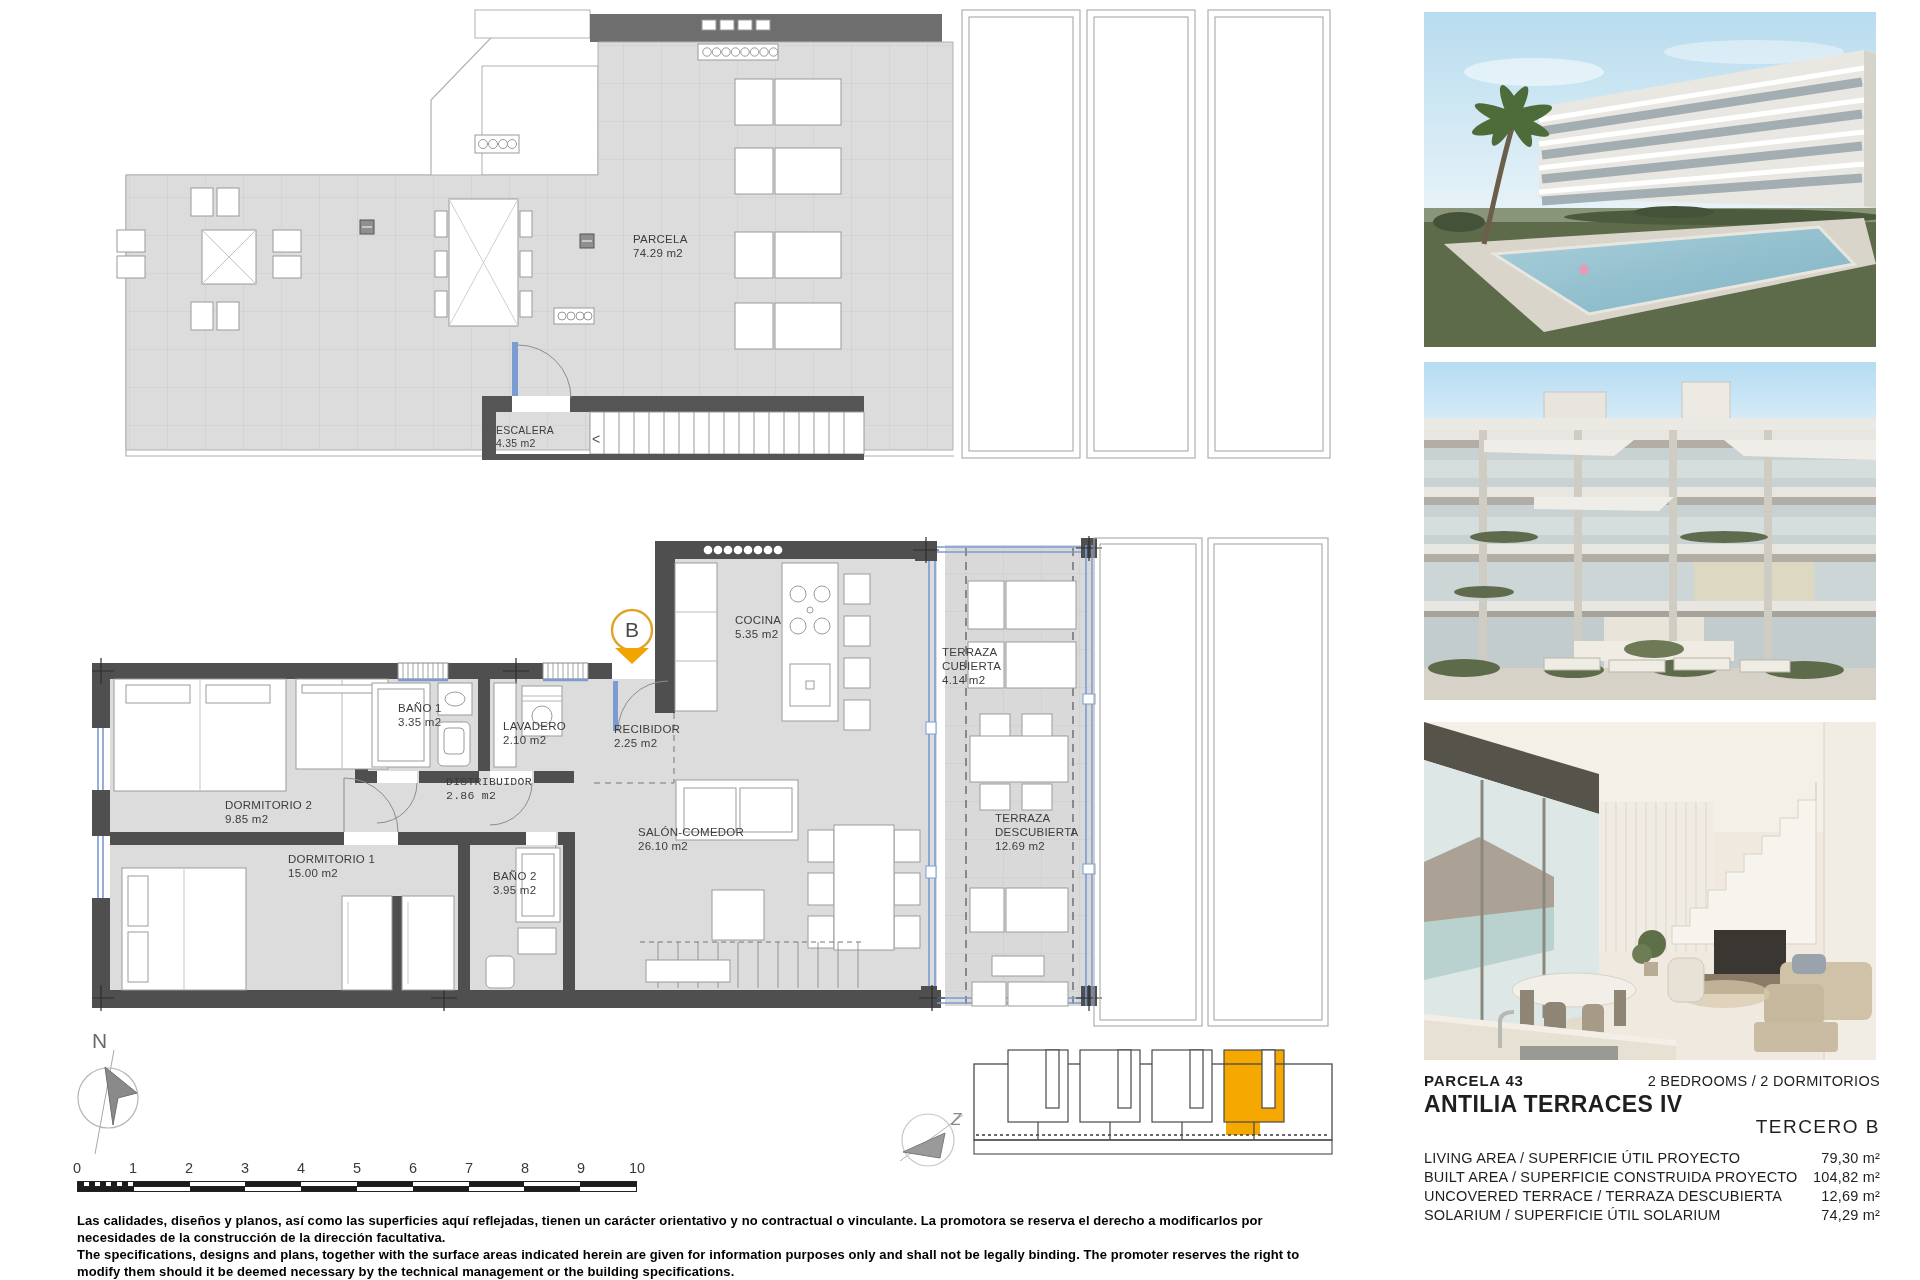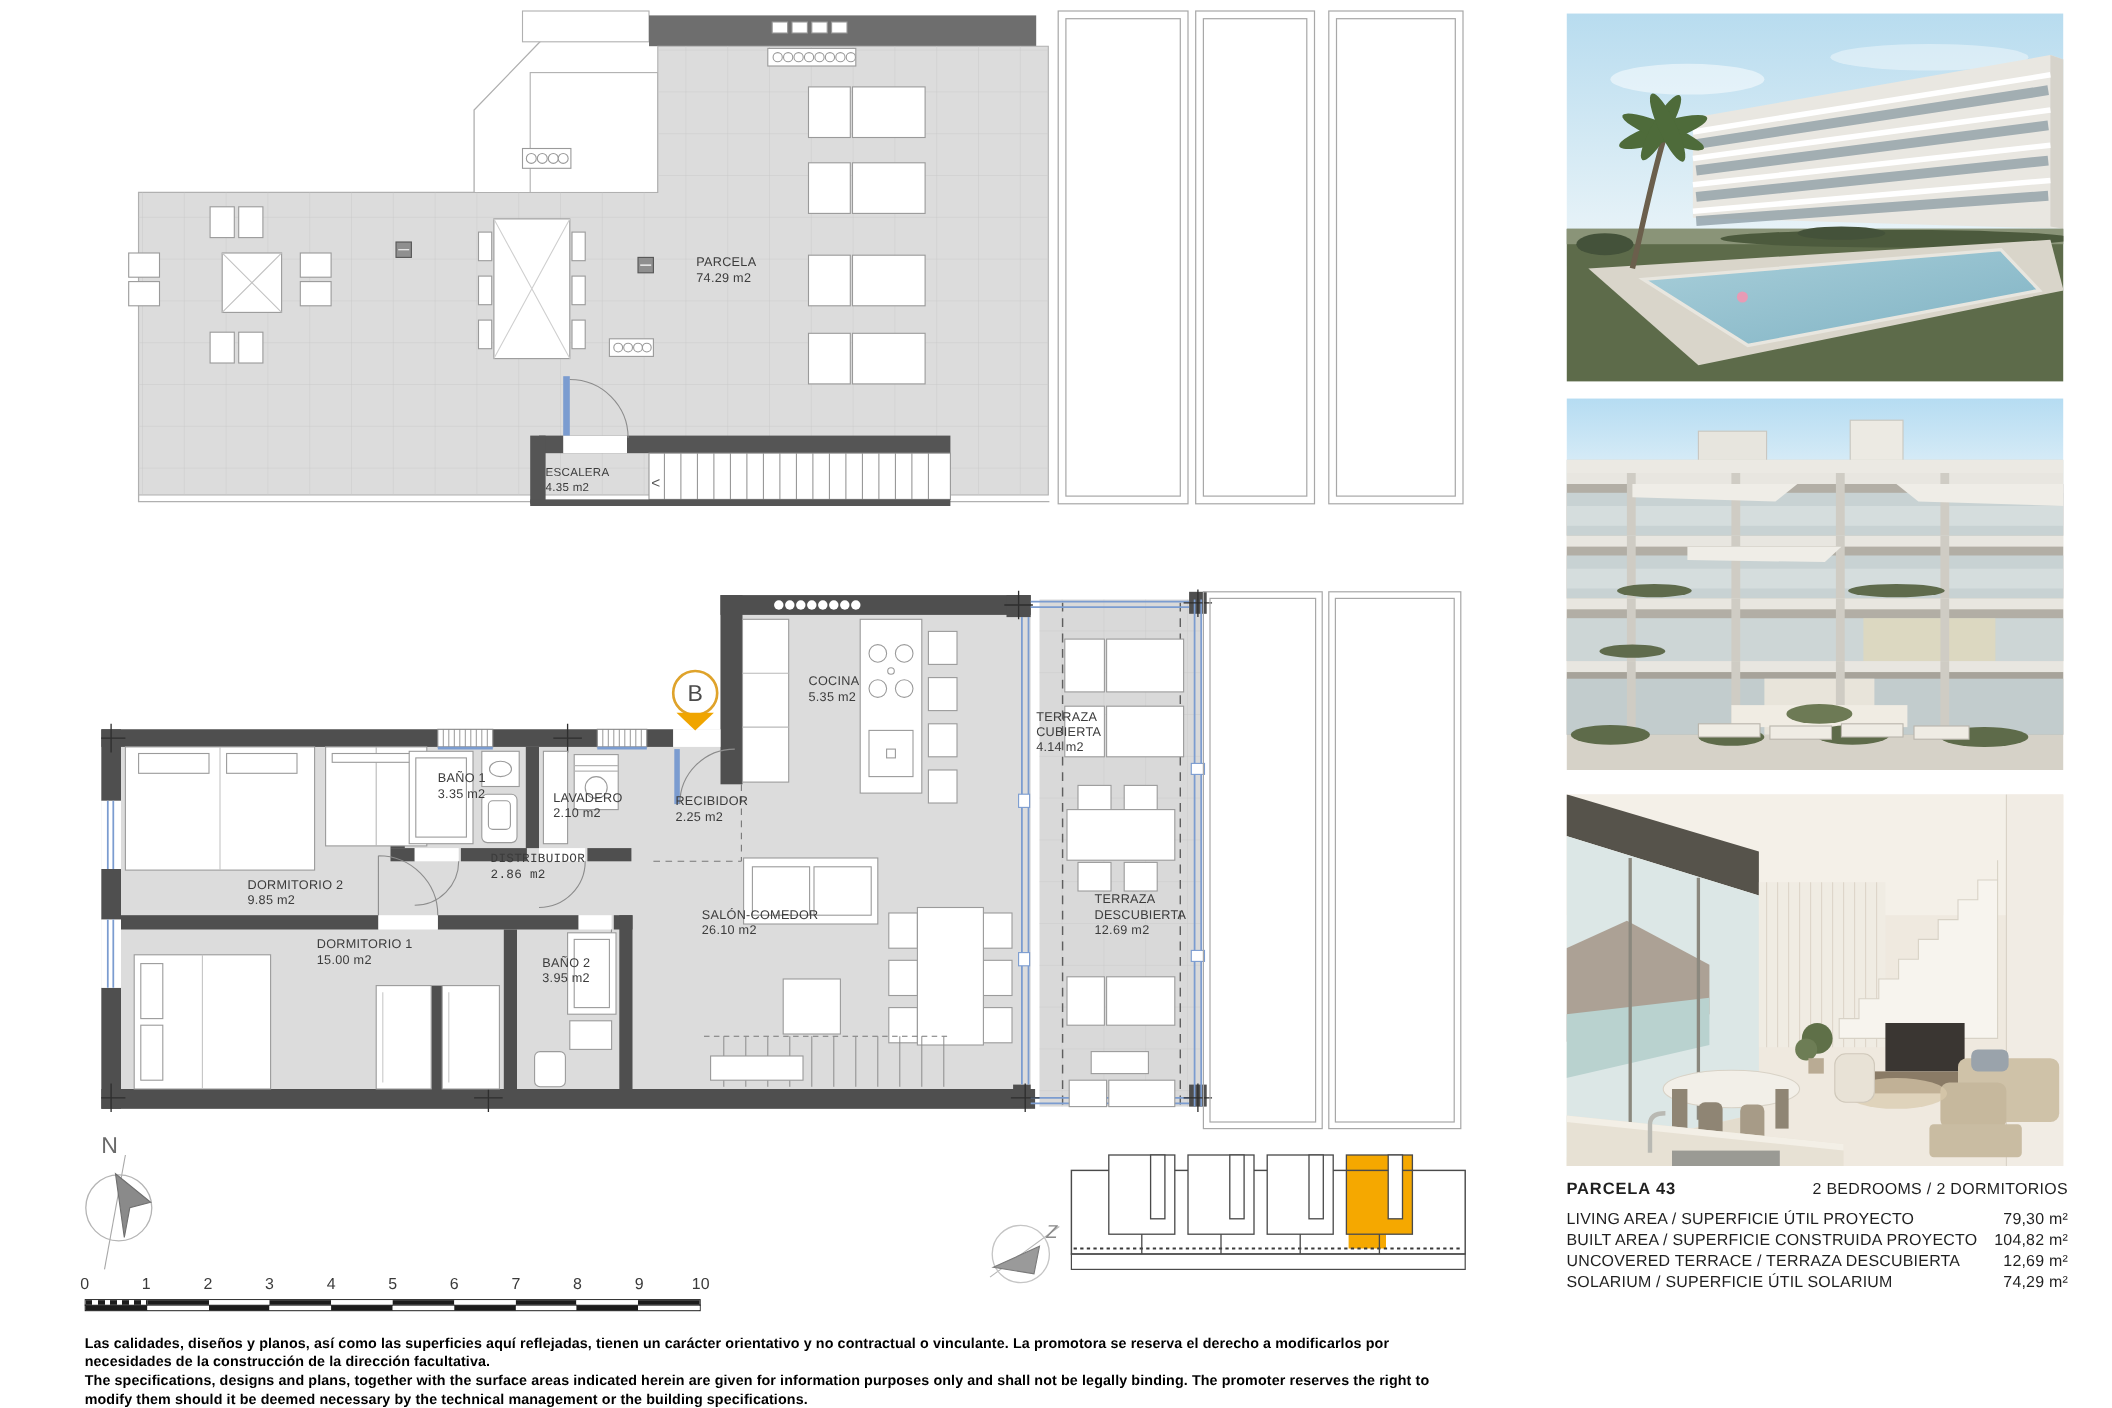--- a/index.html
+++ b/index.html
@@ -679,20 +679,22 @@
       <rect x="96" y="324" width="98" height="14" fill="#9a9a94"></rect>
       <path d="M76,326 V300 Q76,290 90,290" stroke="#b9b9b3" stroke-width="4" fill="none"></path>
     </svg>
   </div>
 
   <div id="info">
     <div class="r1">
       <span class="parcela">PARCELA 43</span>
       <span class="bedrooms">2 BEDROOMS / 2 DORMITORIOS</span>
     </div>
+    <div class="project">ANTILIA TERRACES IV</div>
+    <div class="floorname">TERCERO B</div>
     <table>
       <tbody>
           <tr>
         <td>LIVING AREA / SUPERFICIE ÚTIL PROYECTO</td>
         <td class="v">79,30 m²</td>
       </tr>
       <tr>
         <td>BUILT AREA / SUPERFICIE CONSTRUIDA PROYECTO</td>
         <td class="v">104,82 m²</td>
       </tr>

